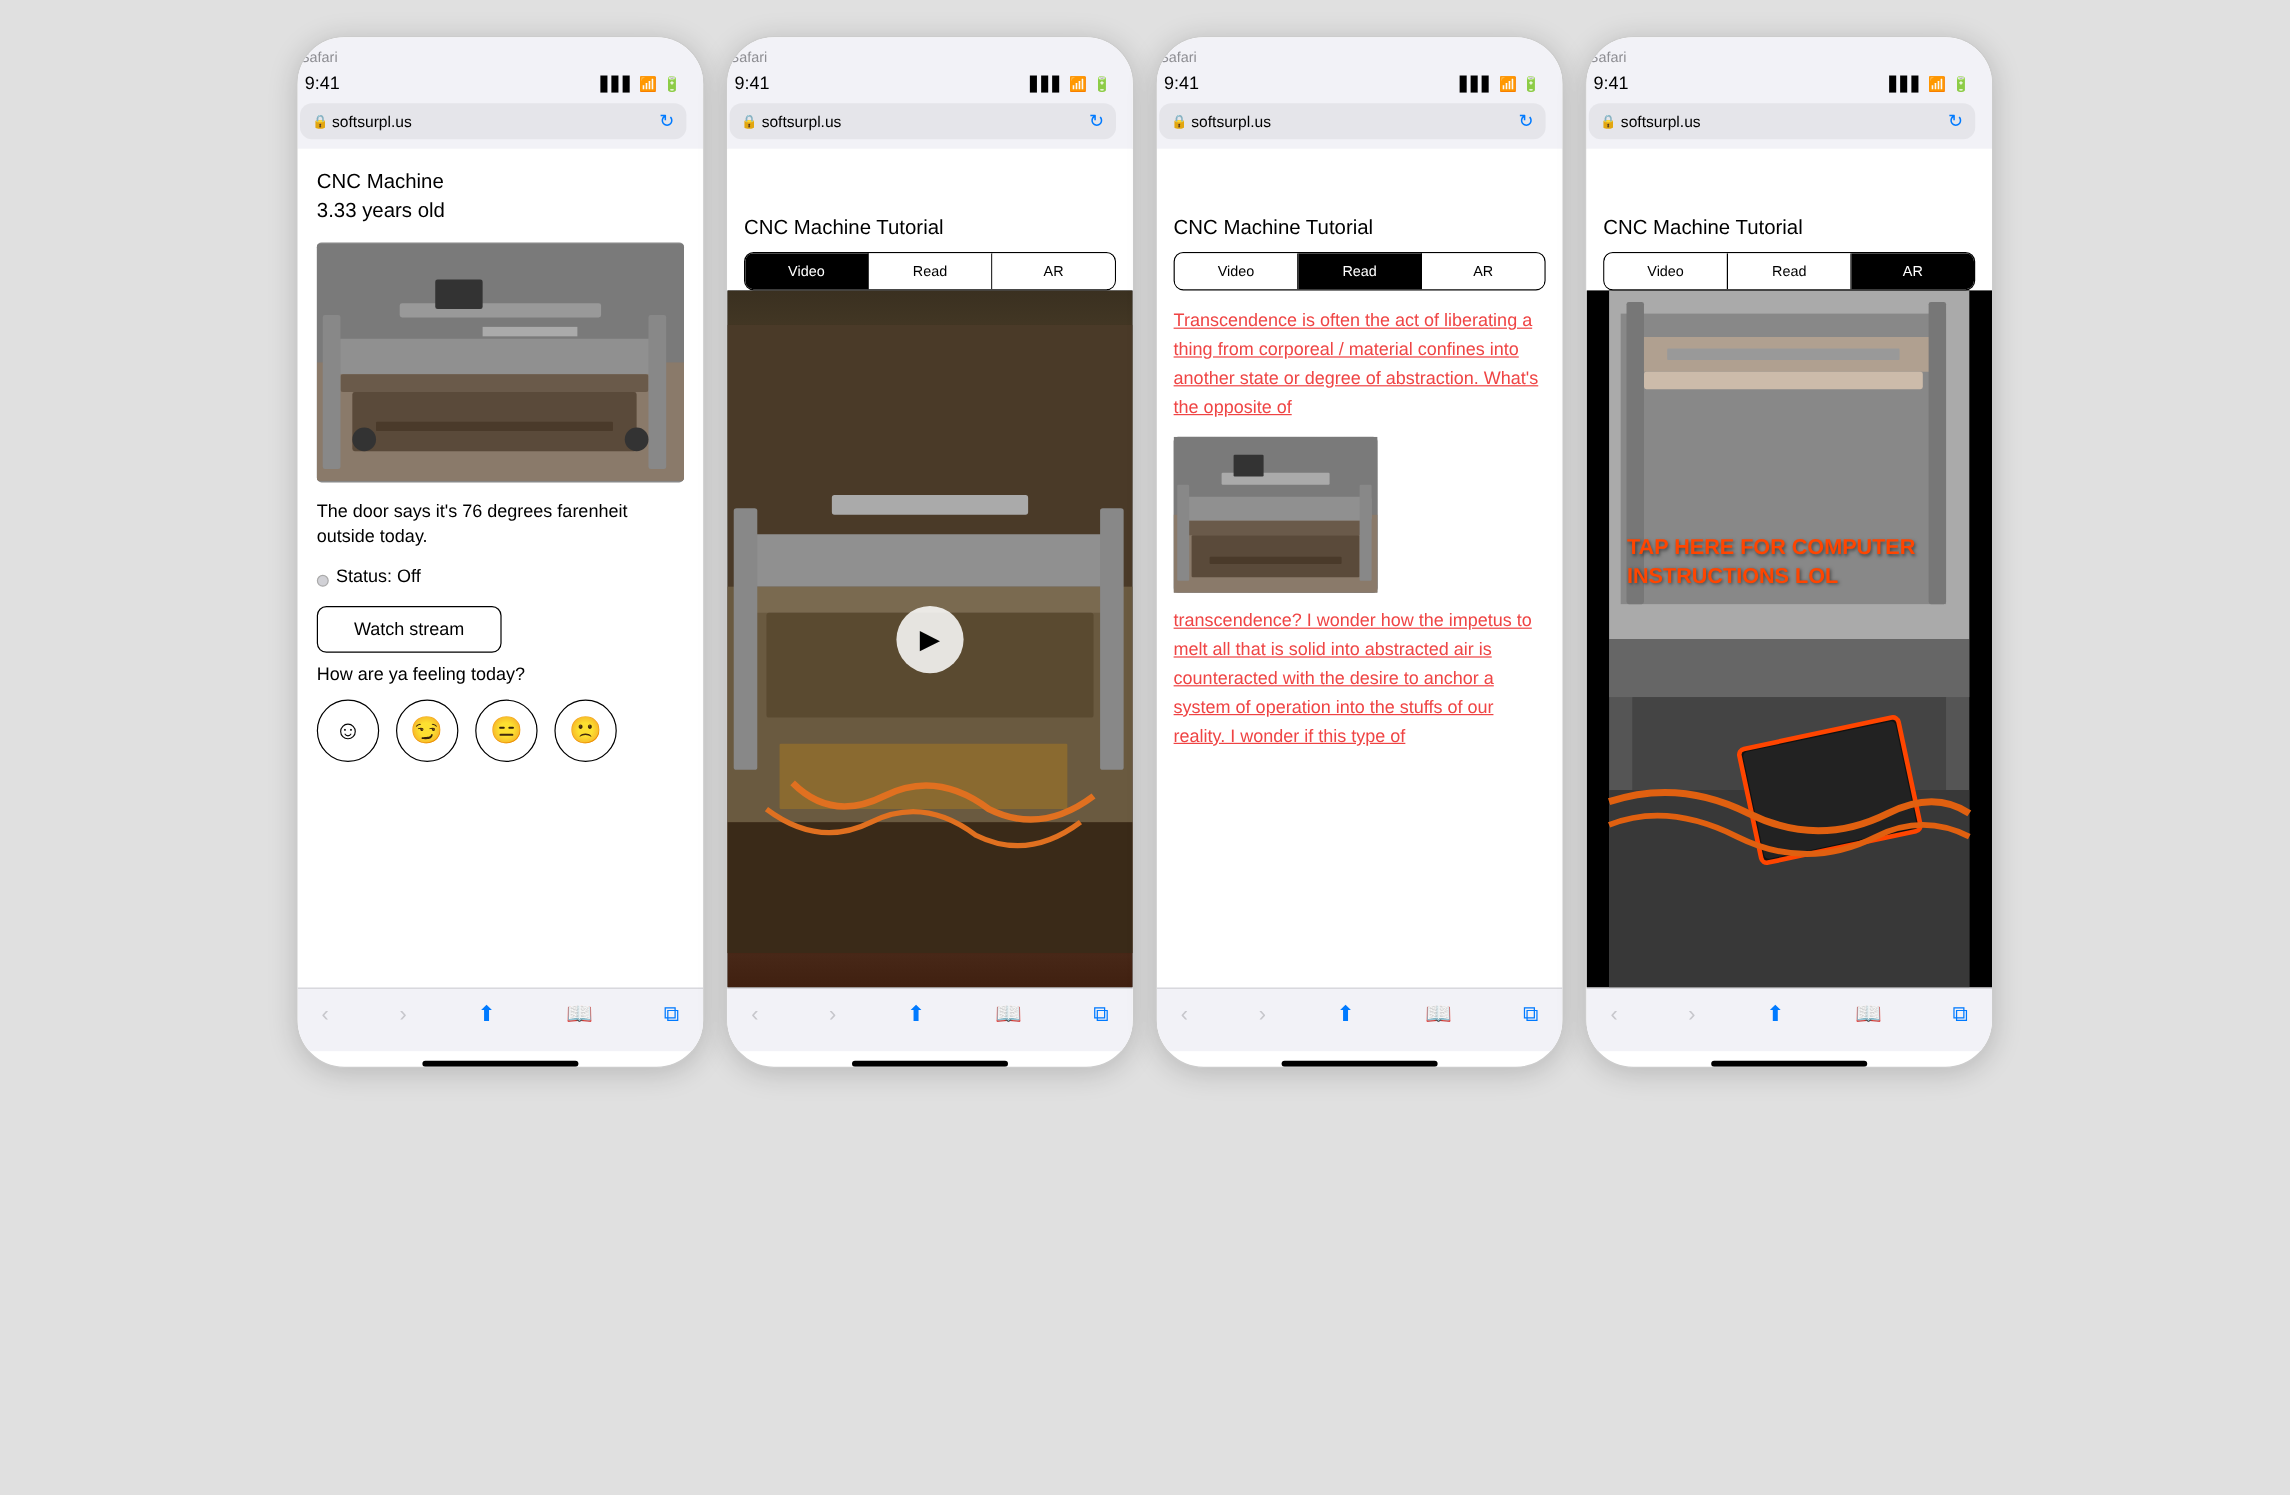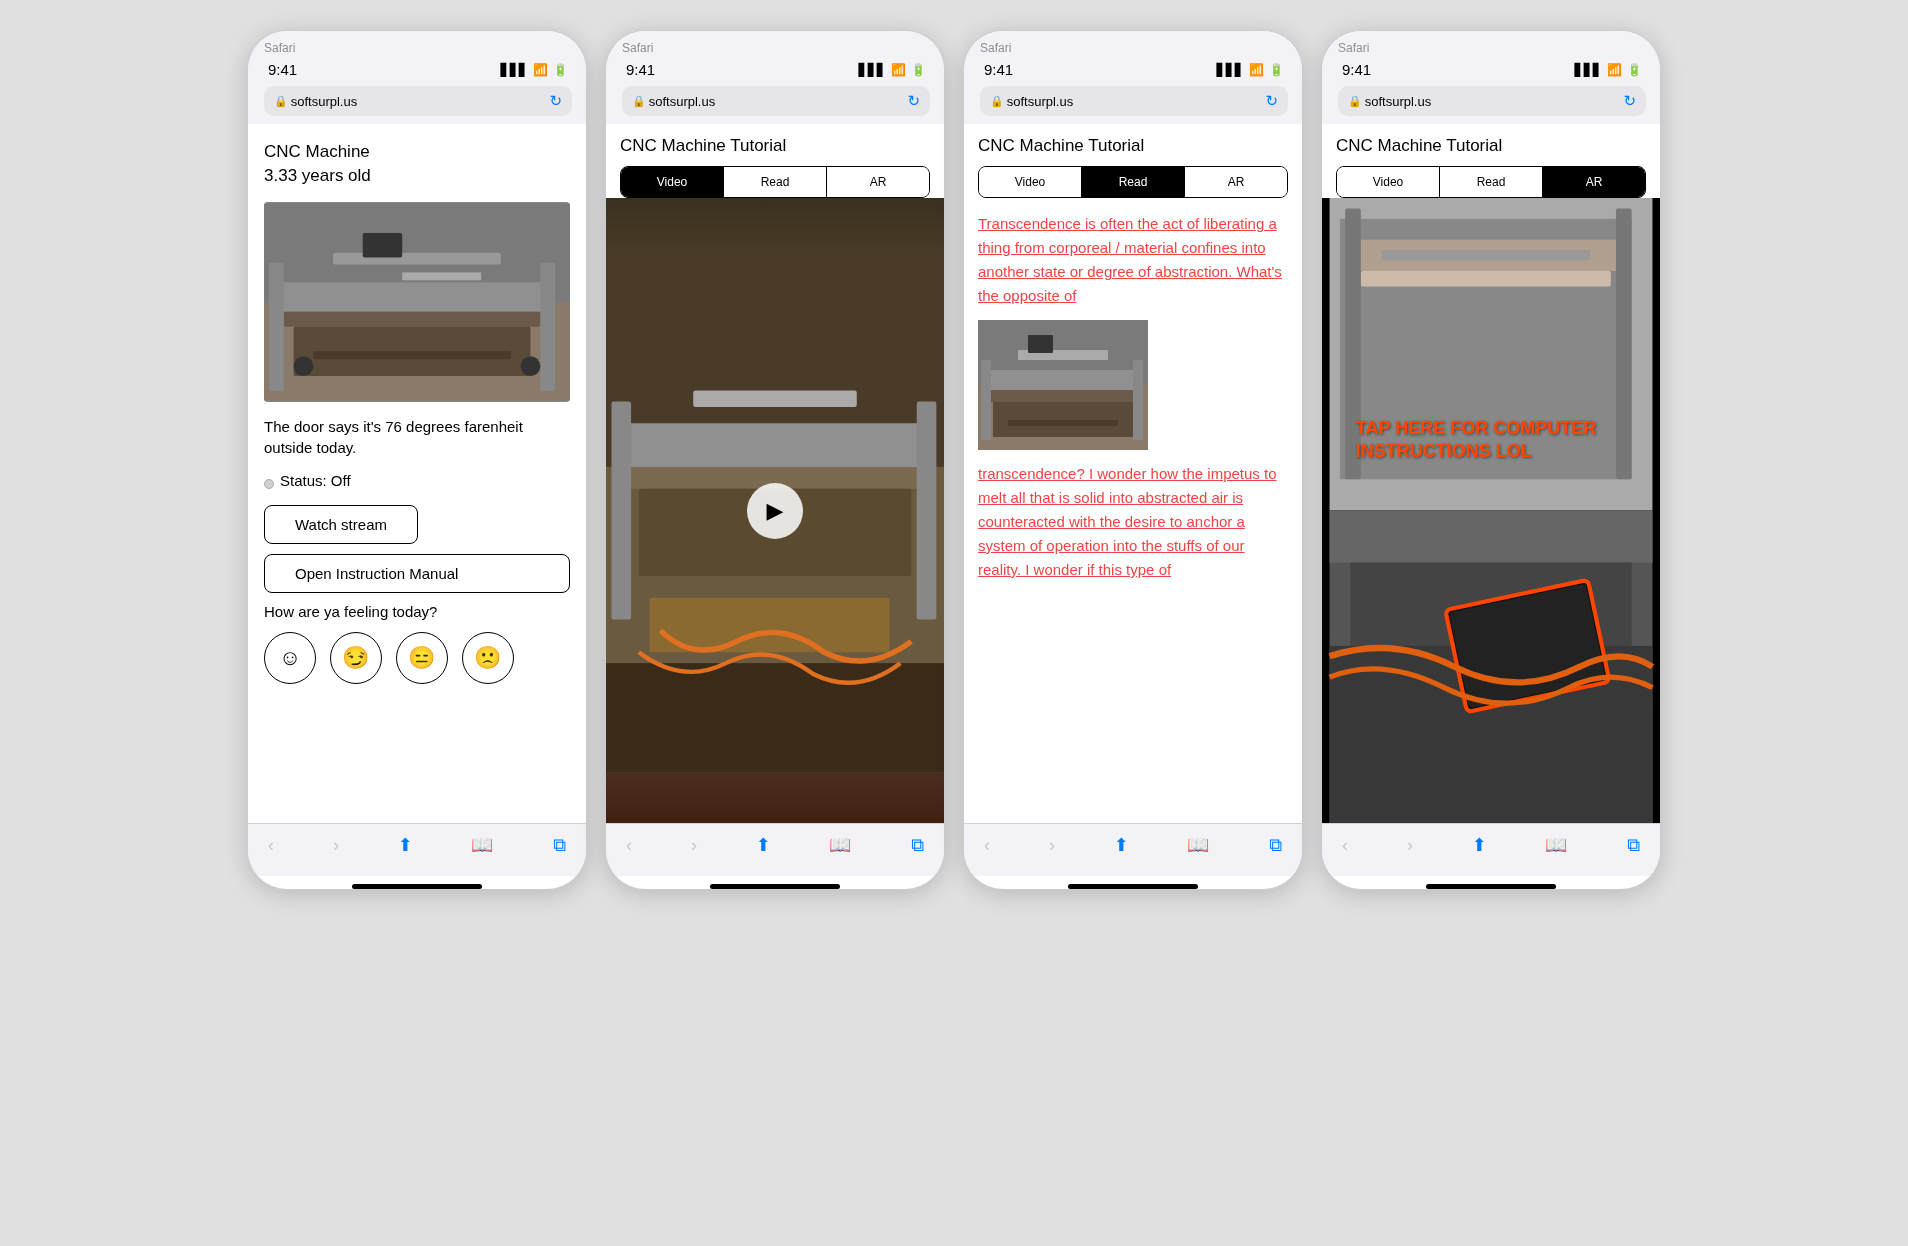--- a/index.html
+++ b/index.html
@@ -29,21 +29,21 @@
       min-height: 860px;
       overflow: hidden;
       display: flex;
       flex-direction: column;
       border: 1px solid #ccc;
       position: relative;
     }
     
     .safari-chrome {
       background: #f2f2f7;
-      padding: 10px 14px 0 16px;
+      padding: 10px 14px 0 2px;
       flex-shrink: 0;
     }
     .safari-label {
       font-size: 12px;
       color: #8e8e93;
       margin-bottom: 6px;
       font-weight: 400;
     }
     .status-bar {
       display: flex;
@@ -207,20 +207,21 @@
     
     .tutorial-header {
       background: #fff;
       padding: 12px 14px 0 14px;
     }
     .tutorial-title {
       font-size: 17px;
       font-weight: 400;
       color: #000;
       margin-bottom: 10px;
+      margin-top: 44px;
     }
     .tab-bar {
       display: flex;
       border: 1.5px solid #000;
       border-radius: 8px;
       overflow: hidden;
       margin-bottom: 0;
     }
     .tab-item {
       flex: 1;
@@ -345,21 +346,20 @@
             <circle cx="40" cy="165" r="10" fill="#333"></circle>
             <circle cx="270" cy="165" r="10" fill="#333"></circle>
           </svg>
         </div>
         <div class="device-description">The door says it's 76 degrees farenheit outside today.</div>
         <div class="status-row">
           <div class="status-dot"></div>
           <span class="status-text">Status: Off</span>
         </div>
         <button class="btn-outline">Watch stream</button>
-        <button class="btn-outline btn-outline-wide">Open Instruction Manual</button>
         <div class="how-feeling">How are ya feeling today?</div>
         <div class="emoji-row">
           <div class="emoji-face">☺</div>
           <div class="emoji-face">😏</div>
           <div class="emoji-face">😑</div>
           <div class="emoji-face">🙁</div>
         </div>
       </div>
     </div>
     <div class="safari-bottom">

